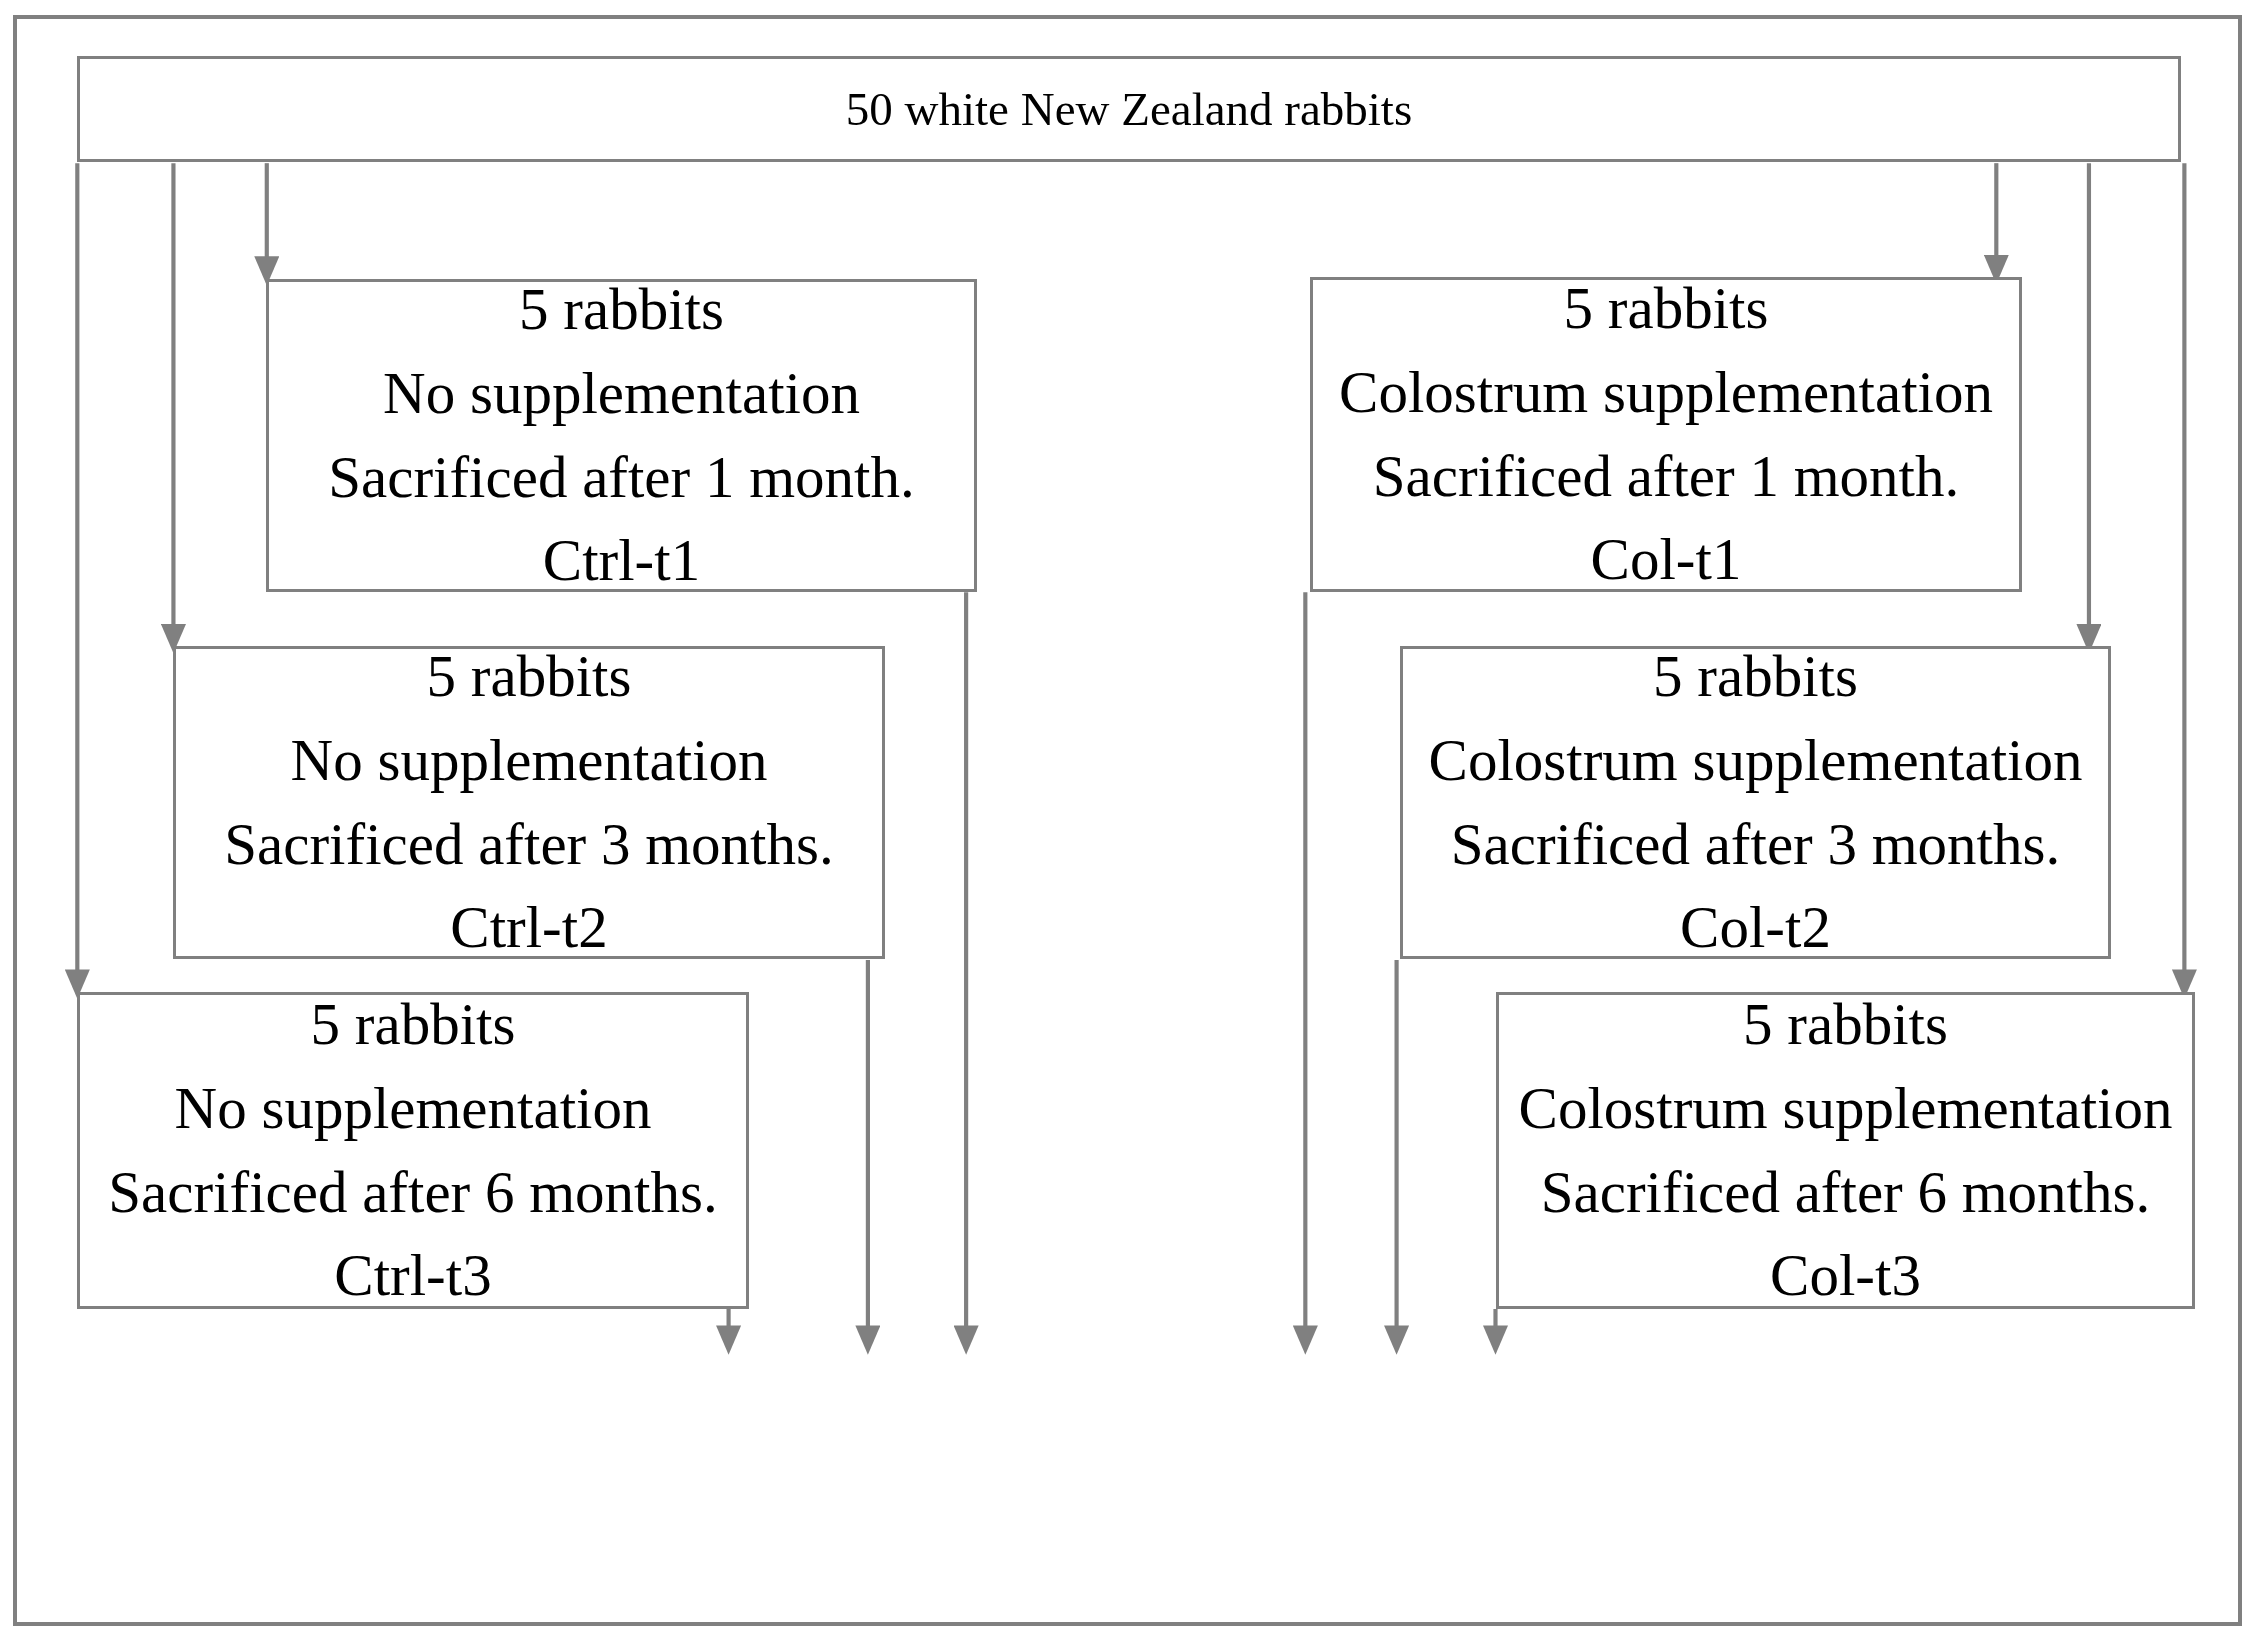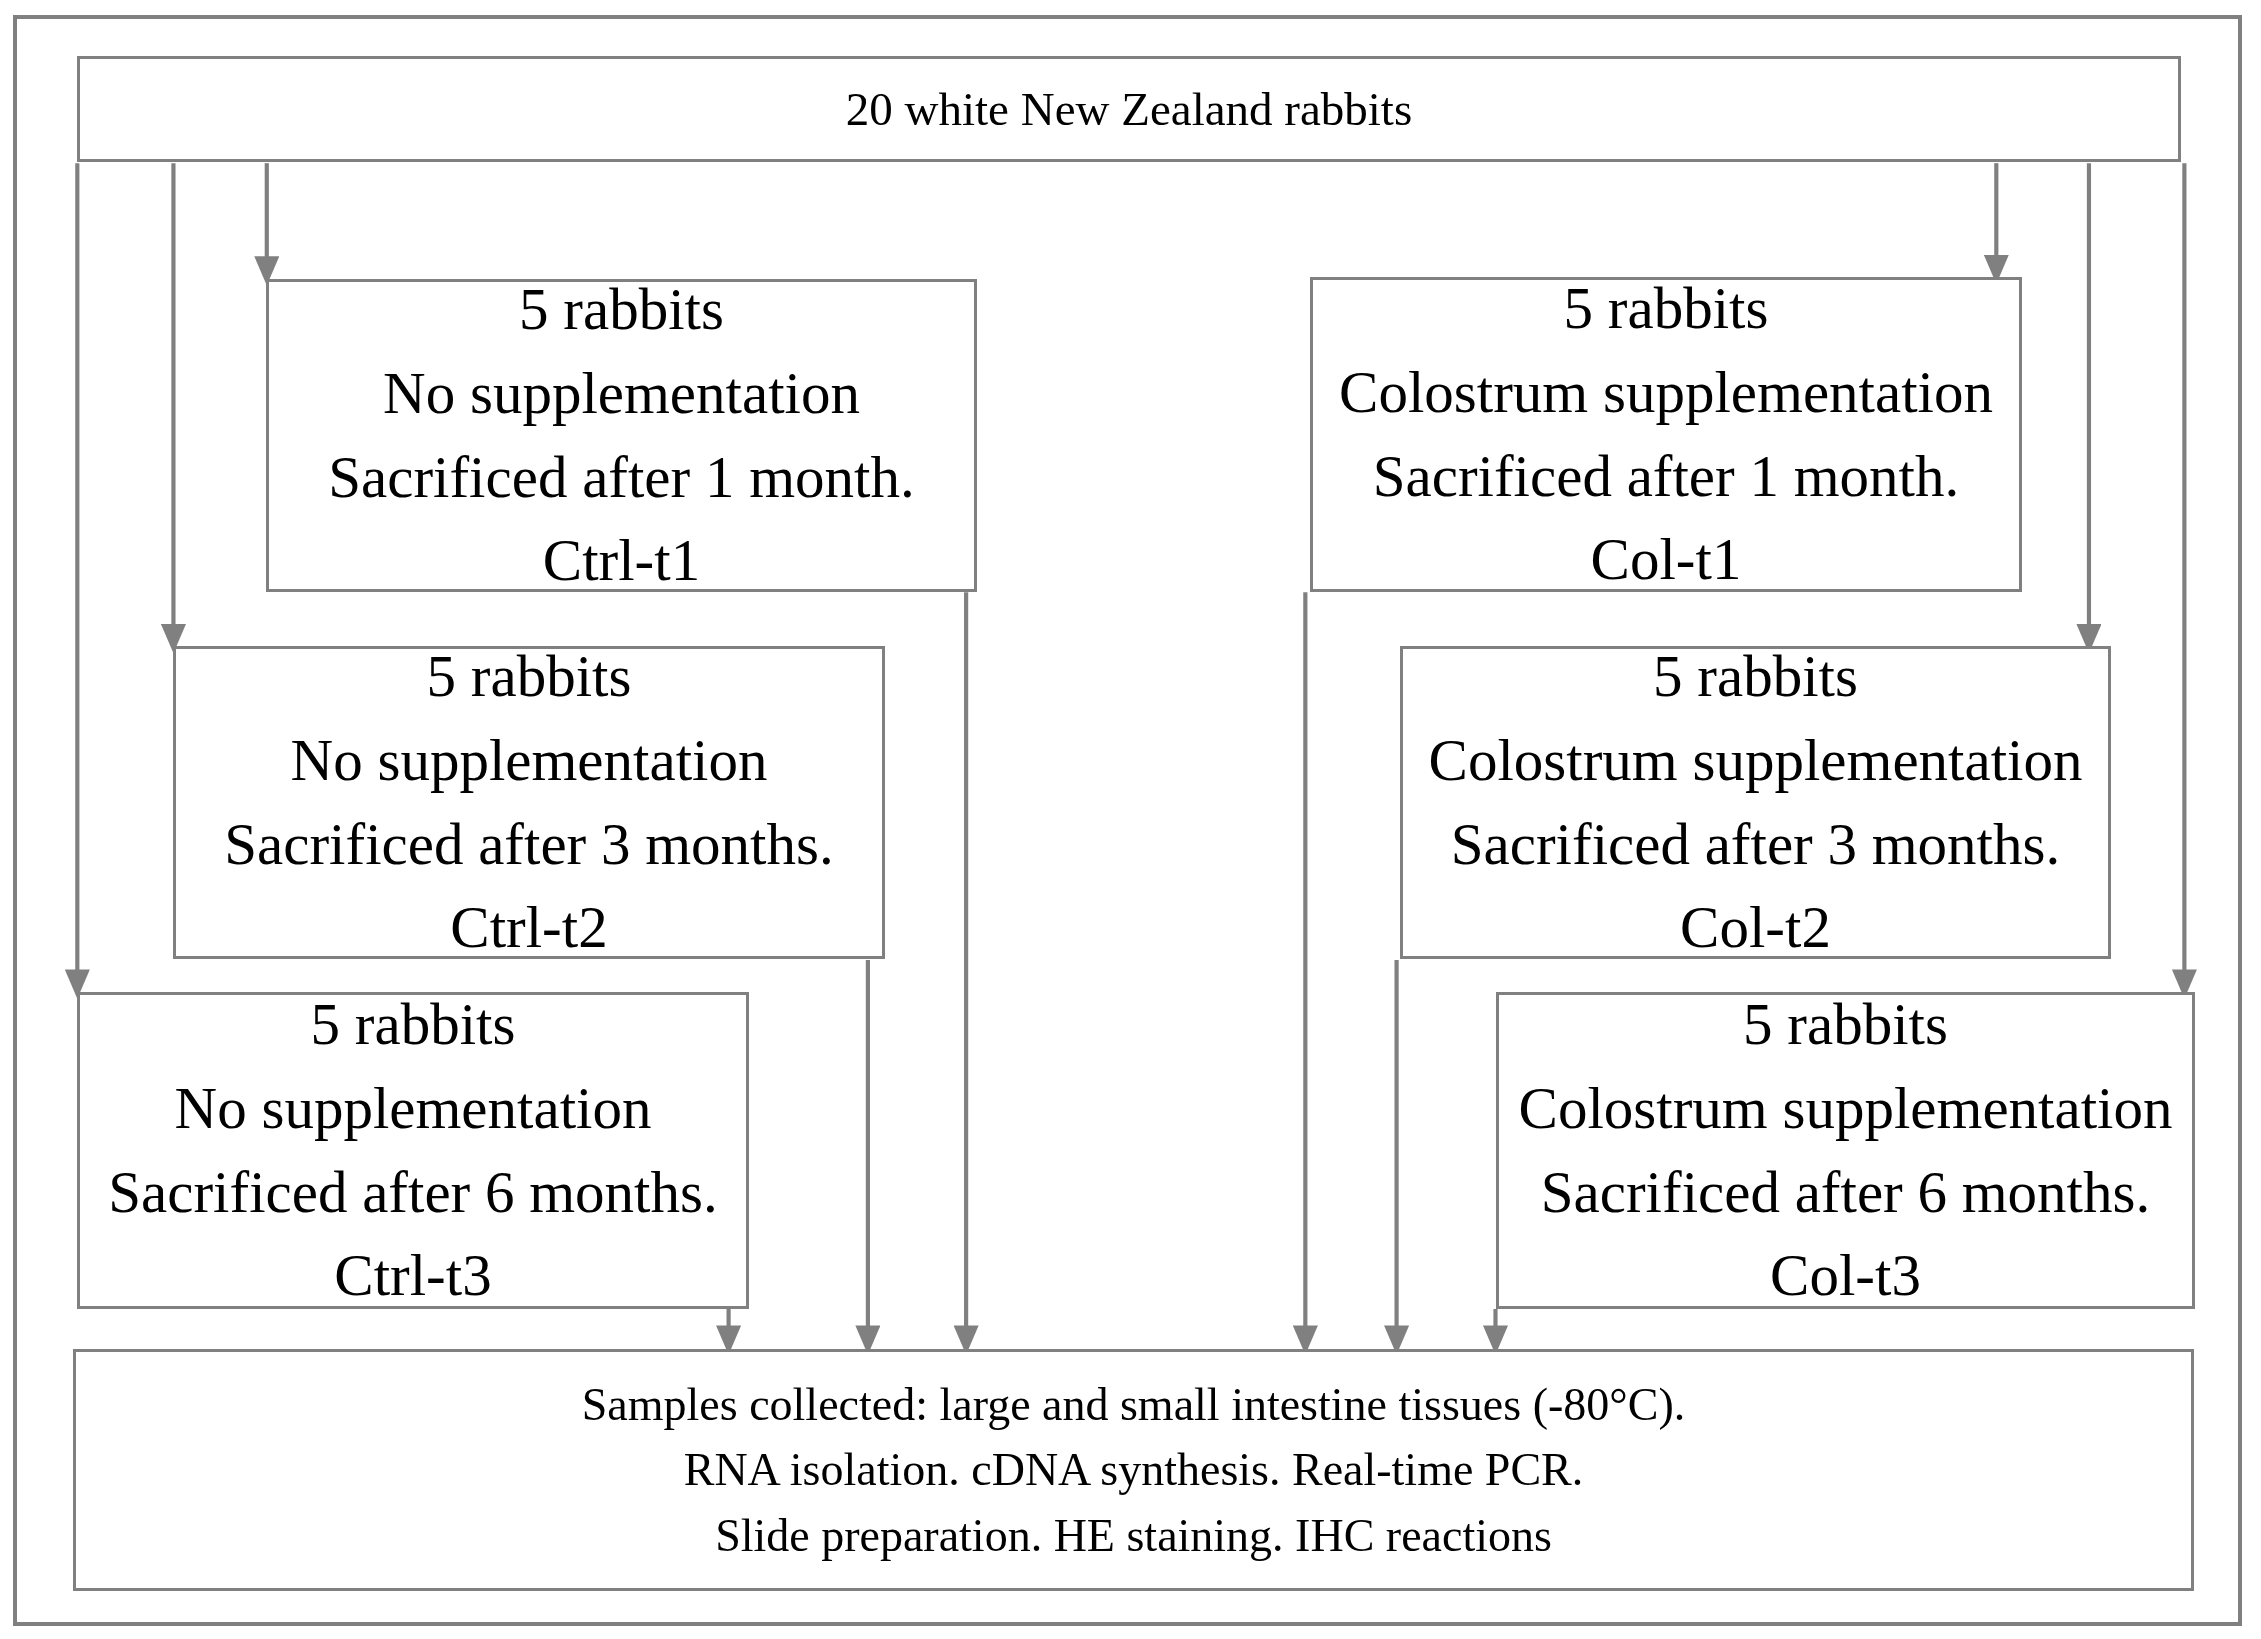--- a/index.html
+++ b/index.html
@@ -100,21 +100,21 @@
     <line x1="1387" y1="850" x2="1387" y2="1905" stroke="#808080" stroke-width="6" marker-end="url(#arrowhead)"></line>
 
     <line x1="1874" y1="850" x2="1874" y2="1905" stroke="#808080" stroke-width="6" marker-end="url(#arrowhead)"></line>
     <line x1="2005" y1="1378" x2="2005" y2="1905" stroke="#808080" stroke-width="6" marker-end="url(#arrowhead)"></line>
     <line x1="2147" y1="1879" x2="2147" y2="1905" stroke="#808080" stroke-width="6" marker-end="url(#arrowhead)"></line>
   </svg>
 
   <div id="outer-frame"></div>
 
   <div class="node-box" id="title-box">
-    <span class="line">20 white New Zealand rabbits</span>
+    <span class="line">50 white New Zealand rabbits</span>
   </div>
 
   <div class="node-box" id="box-ctrl-t1">
     <span class="line">5 rabbits</span>
     <span class="line">No supplementation</span>
     <span class="line">Sacrificed after 1 month.</span>
     <span class="line">Ctrl-t1</span>
   </div>
 
   <div class="node-box" id="box-ctrl-t2">
@@ -145,20 +145,15 @@
     <span class="line">Col-t2</span>
   </div>
 
   <div class="node-box" id="box-col-t3">
     <span class="line">5 rabbits</span>
     <span class="line">Colostrum supplementation</span>
     <span class="line">Sacrificed after 6 months.</span>
     <span class="line">Col-t3</span>
   </div>
 
-  <div class="node-box" id="box-samples">
-    <span class="line">Samples collected: large and small intestine tissues (-80°C).</span>
-    <span class="line">RNA isolation. cDNA synthesis. Real-time PCR.</span>
-    <span class="line">Slide preparation. HE staining. IHC reactions</span>
-  </div>
 
 </div>
 
 
 </body></html>

